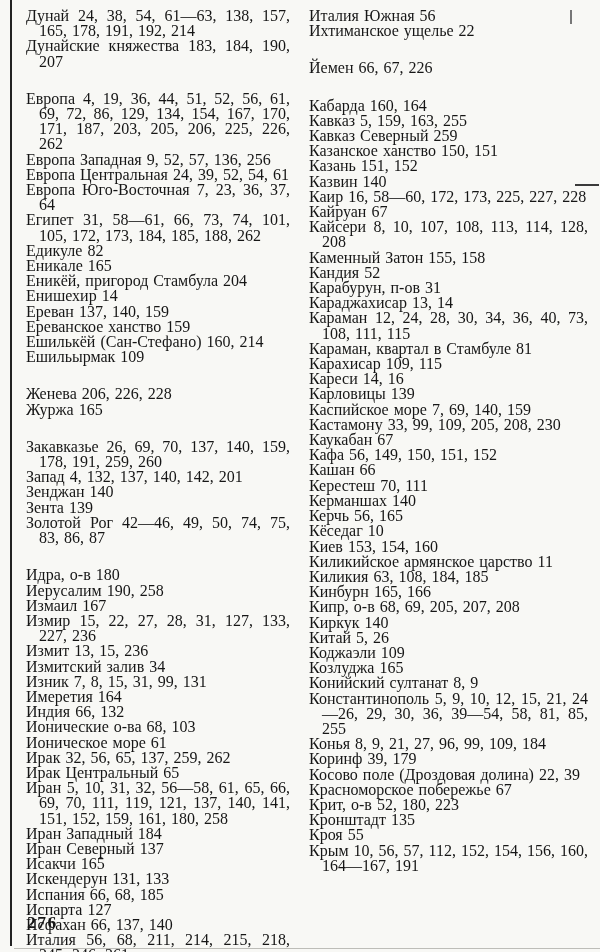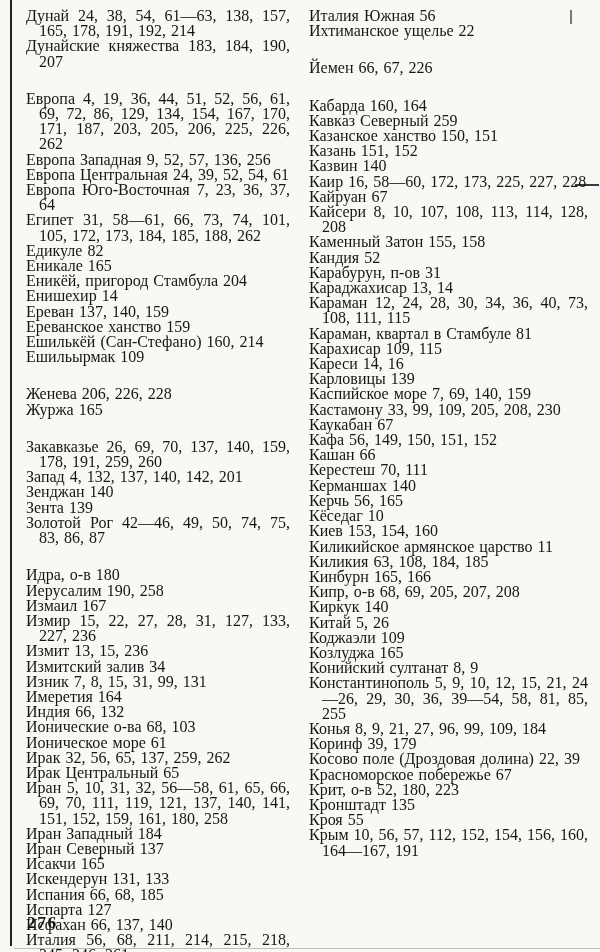--- a/index.html
+++ b/index.html
@@ -132,20 +132,21 @@
       <div class="entry"><span>Испания</span> <span>66, 68, 185</span></div>
       <div class="entry"><span>Испарта</span> <span>127</span></div>
       <div class="entry"><span>Исфахан</span> <span>66, 137, 140</span></div>
       <div class="entry"><span>Италия</span> <span>56, 68, 211, 214, 215, 218, 245, 246, 261</span></div>
     </div>
   <div class="col col-right">
       <div class="entry"><span>Италия Южная</span> <span>56</span></div>
       <div class="entry"><span>Ихтиманское ущелье</span> <span>22</span></div>
       <div class="entry gap"><span>Йемен</span> <span>66, 67, 226</span></div>
       <div class="entry gap"><span>Кабарда</span> <span>160, 164</span></div>
+      <div class="entry"><span>Кавказ</span> <span>5, 159, 163, 255</span></div>
       <div class="entry"><span>Кавказ Северный</span> <span>259</span></div>
       <div class="entry"><span>Казанское ханство</span> <span>150, 151</span></div>
       <div class="entry"><span>Казань</span> <span>151, 152</span></div>
       <div class="entry"><span>Казвин</span> <span>140</span></div>
       <div class="entry"><span>Каир</span> <span>16, 58—60, 172, 173, 225, 227, 228</span></div>
       <div class="entry"><span>Кайруан</span> <span>67</span></div>
       <div class="entry"><span>Кайсери</span> <span>8, 10, 107, 108, 113, 114, 128, 208</span></div>
       <div class="entry"><span>Каменный Затон</span> <span>155, 158</span></div>
       <div class="entry"><span>Кандия</span> <span>52</span></div>
       <div class="entry"><span>Карабурун, п-ов</span> <span>31</span></div>

